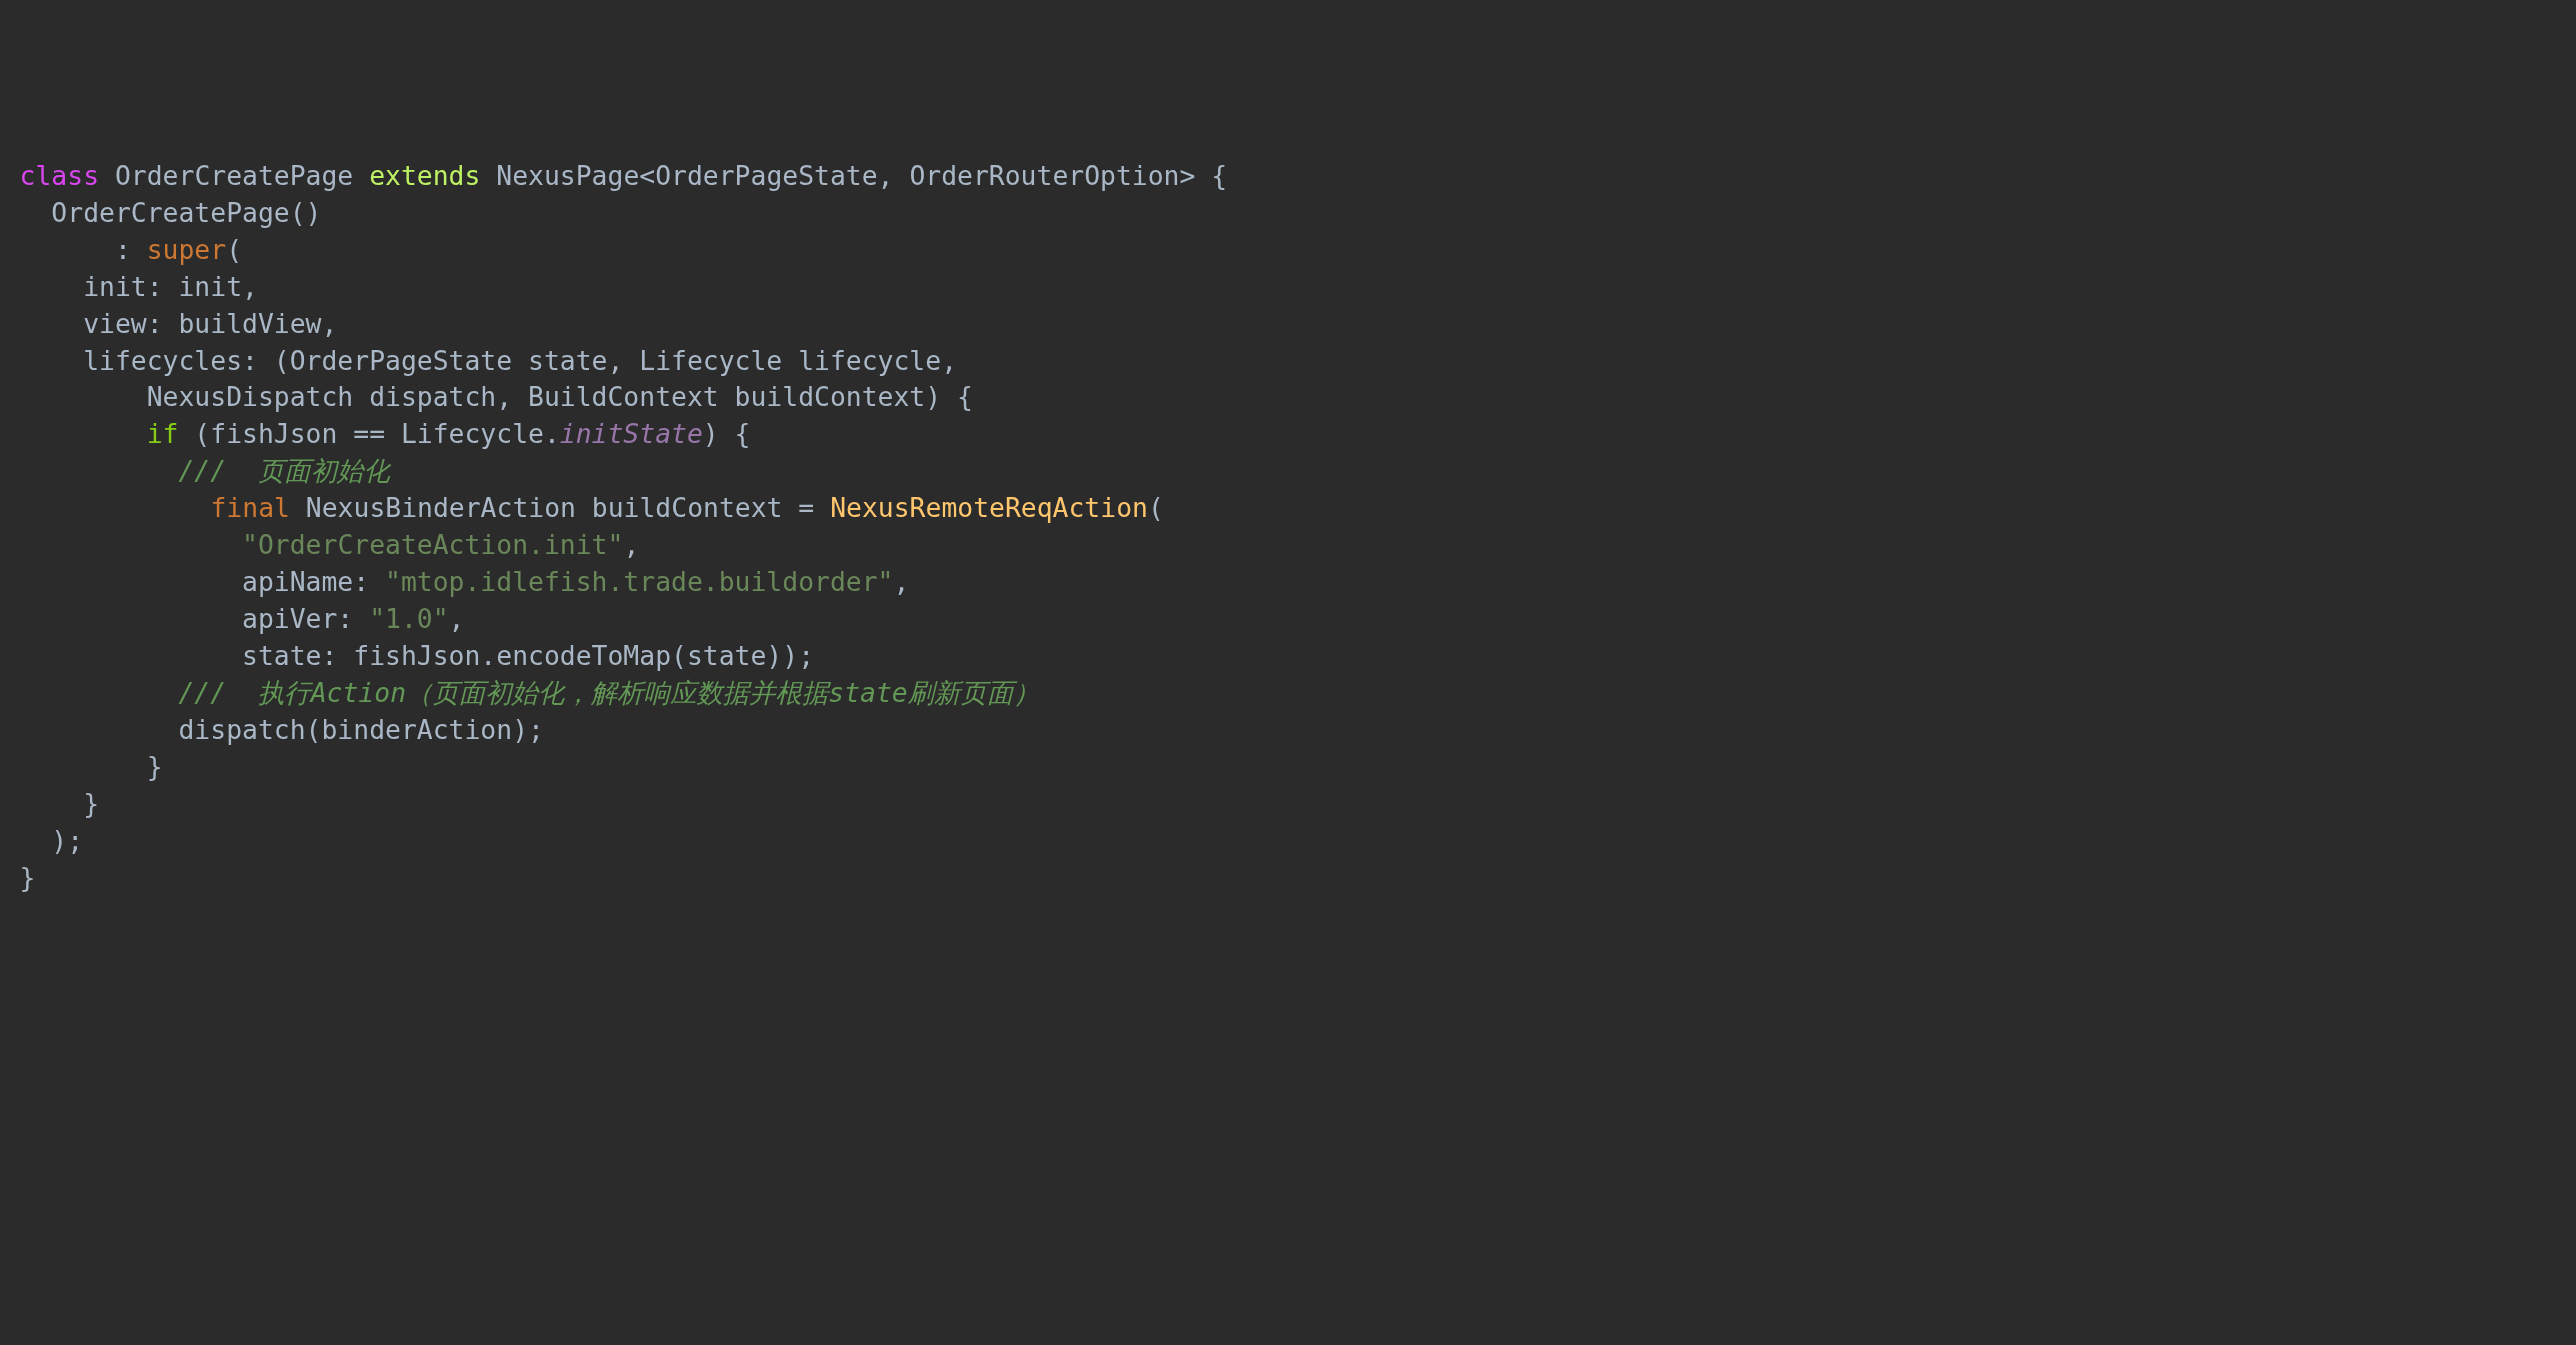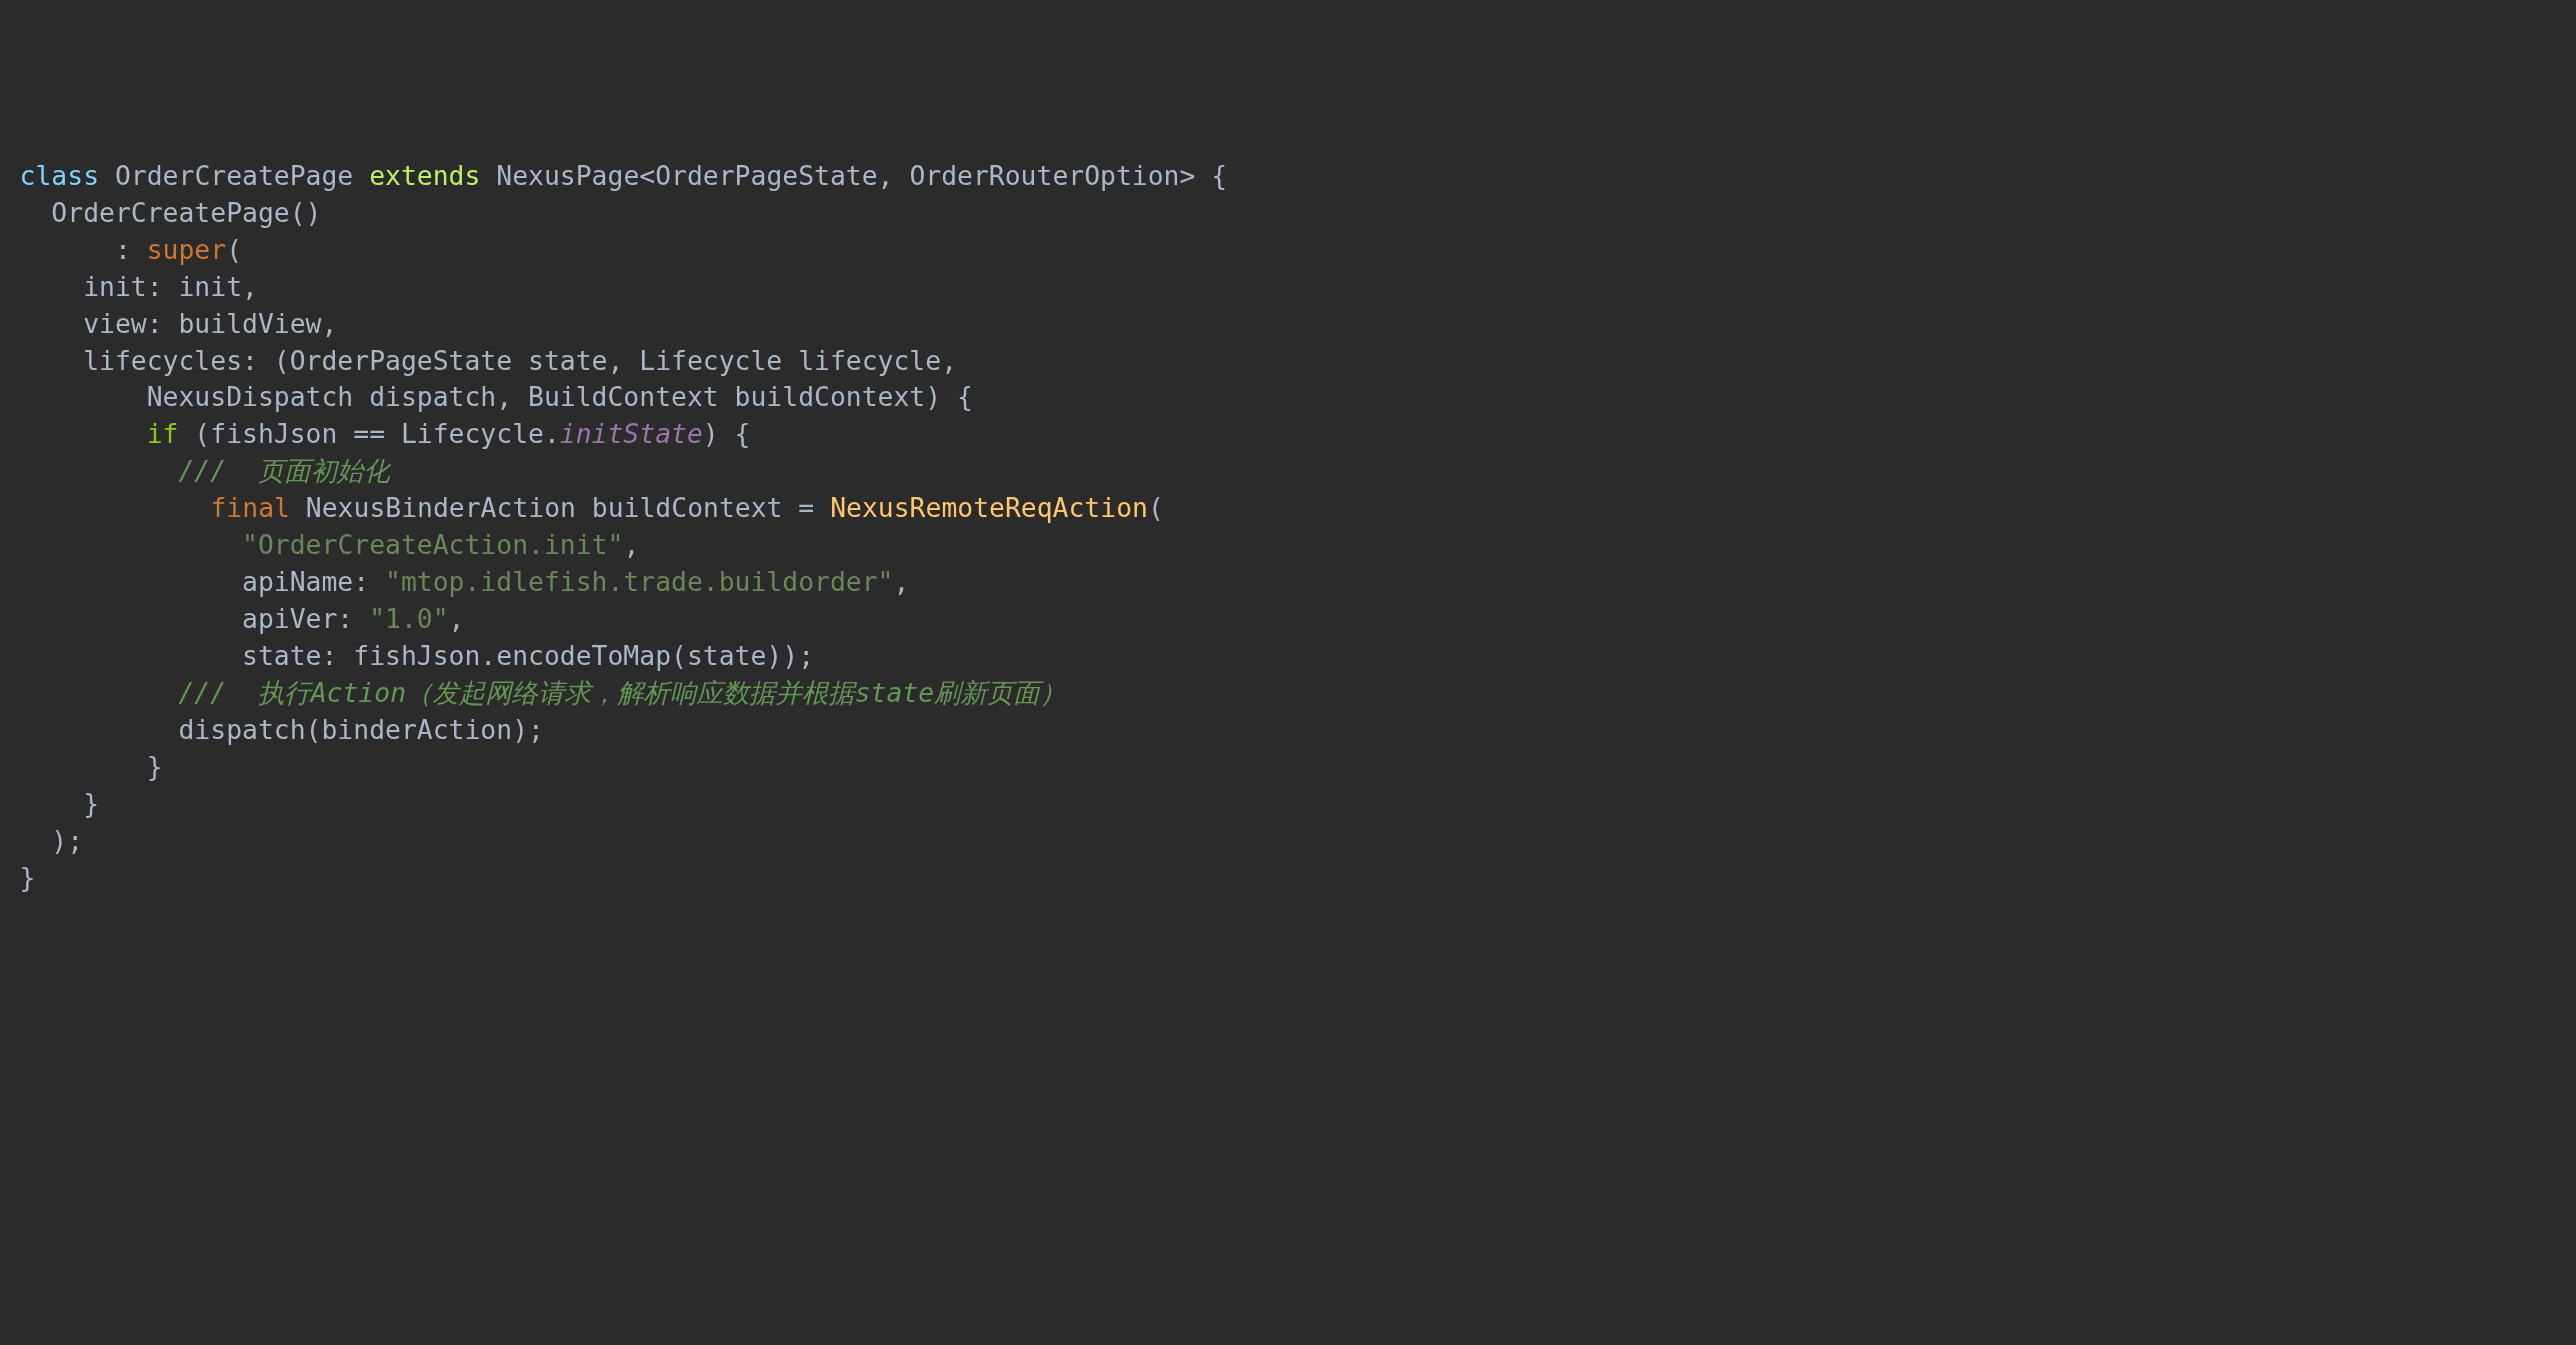--- a/index.html
+++ b/index.html
@@ -13,21 +13,21 @@
     font-size: 26.4px;
     line-height: 1.4;
     color: #a9b7c6;
     padding: 9.8px 19.6px;
     white-space: pre;
     overflow-x: auto;
   }
   .code-container {
     display: block;
   }
-  .kw-class { color: #7dd3fc; }
+  .kw-class { color: #d946ef; }
   .kw-extends { color: #bef264; text-align: right; }
   .kw-super { color: #cc7832; }
   .kw-if { color: #84cc16; }
   .kw-final { color: #cc7832; margin-left: 32px; }
   .class-name { color: #a9b7c6; }
   .type-name { color: #a9b7c6; }
   .method-call { color: #ffc66d; margin-top: 28px; }
   .property { color: #9876aa; font-style: italic; }
   .string { color: #6a8759; }
   .comment { color: #629755; font-style: italic; }
@@ -46,21 +46,21 @@
 <span class="ident">    view: buildView,</span>
 <span class="ident">    lifecycles: (OrderPageState state, Lifecycle lifecycle,</span>
 <span class="ident">        NexusDispatch dispatch, BuildContext buildContext) {</span>
 <span><span class="ident">        </span><span class="kw-if">if</span><span class="ident"> (fishJson == Lifecycle.</span><span class="property">initState</span><span class="punct">) {</span></span>
 <span><span class="ident">          </span><span class="comment">///  页面初始化</span></span>
 <span><span class="ident">          </span><span class="kw-final">final</span><span class="ident"> NexusBinderAction buildContext = </span><span class="method-call">NexusRemoteReqAction</span><span class="punct">(</span></span>
 <span><span class="ident">              </span><span class="string">"OrderCreateAction.init"</span><span class="punct">,</span></span>
 <span><span class="ident">              apiName: </span><span class="string">"mtop.idlefish.trade.buildorder"</span><span class="punct">,</span></span>
 <span><span class="ident">              apiVer: </span><span class="string">"1.0"</span><span class="punct">,</span></span>
 <span class="ident">              state: fishJson.encodeToMap(state));</span>
-<span><span class="ident">          </span><span class="comment">///  执行Action（发起网络请求，解析响应数据并根据state刷新页面）</span></span>
+<span><span class="ident">          </span><span class="comment">///  执行Action（页面初始化，解析响应数据并根据state刷新页面）</span></span>
 <span class="ident">          dispatch(binderAction);</span>
 <span class="punct">        }</span>
 <span class="punct">    }</span>
 <span class="punct">  );</span>
 <span class="punct">}</span></div>
 
 
 
 
 

